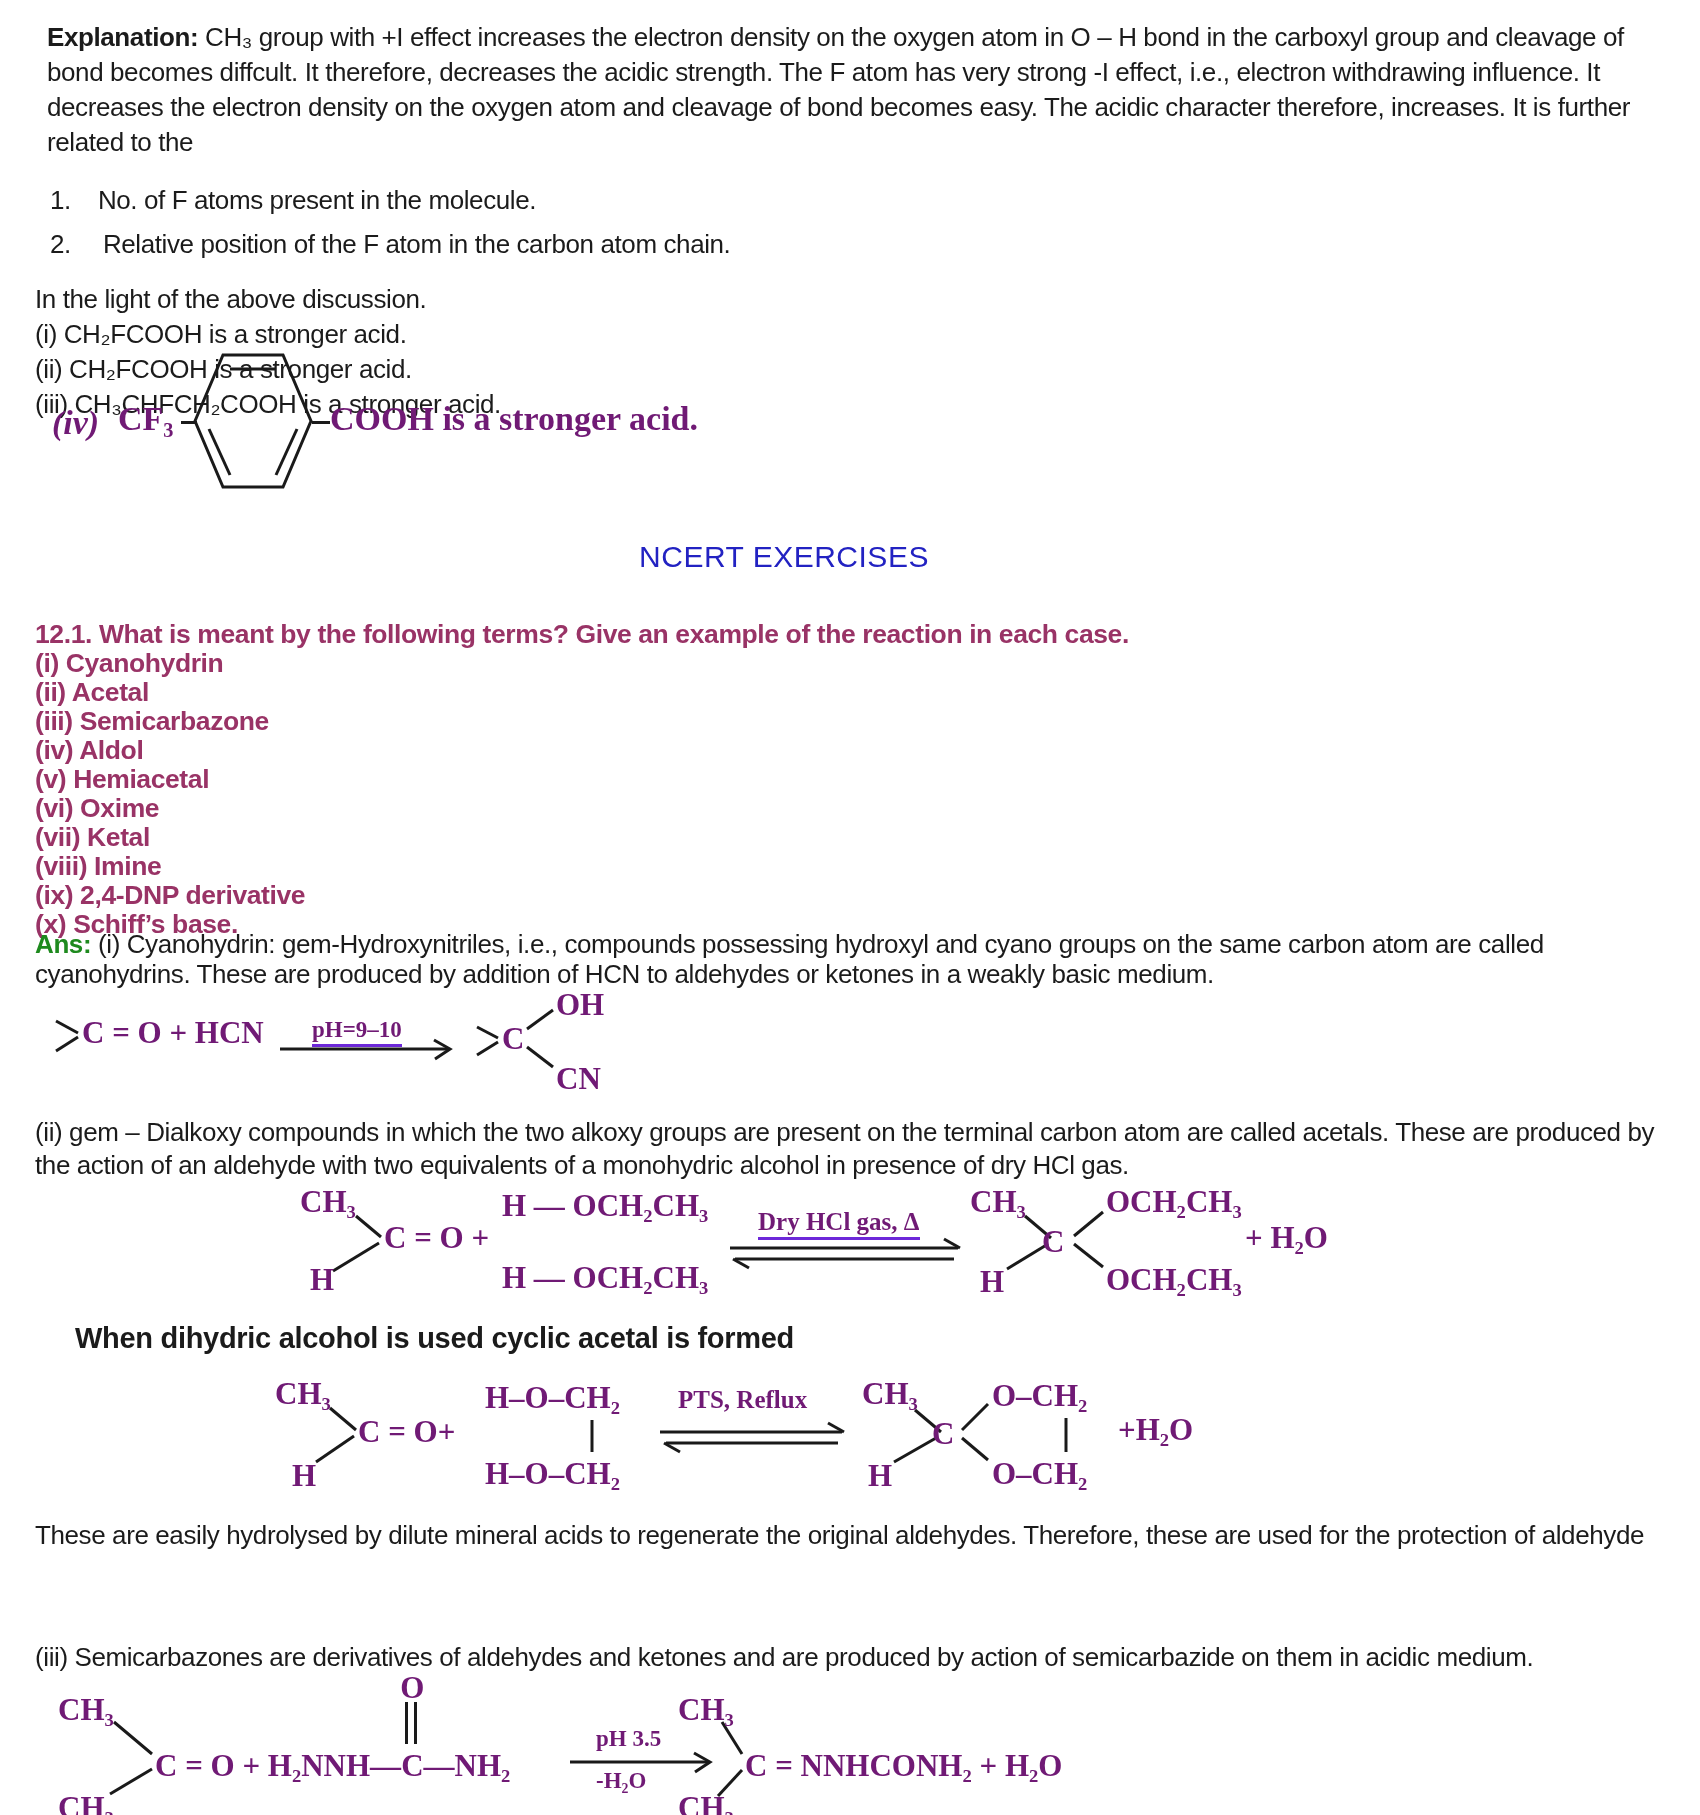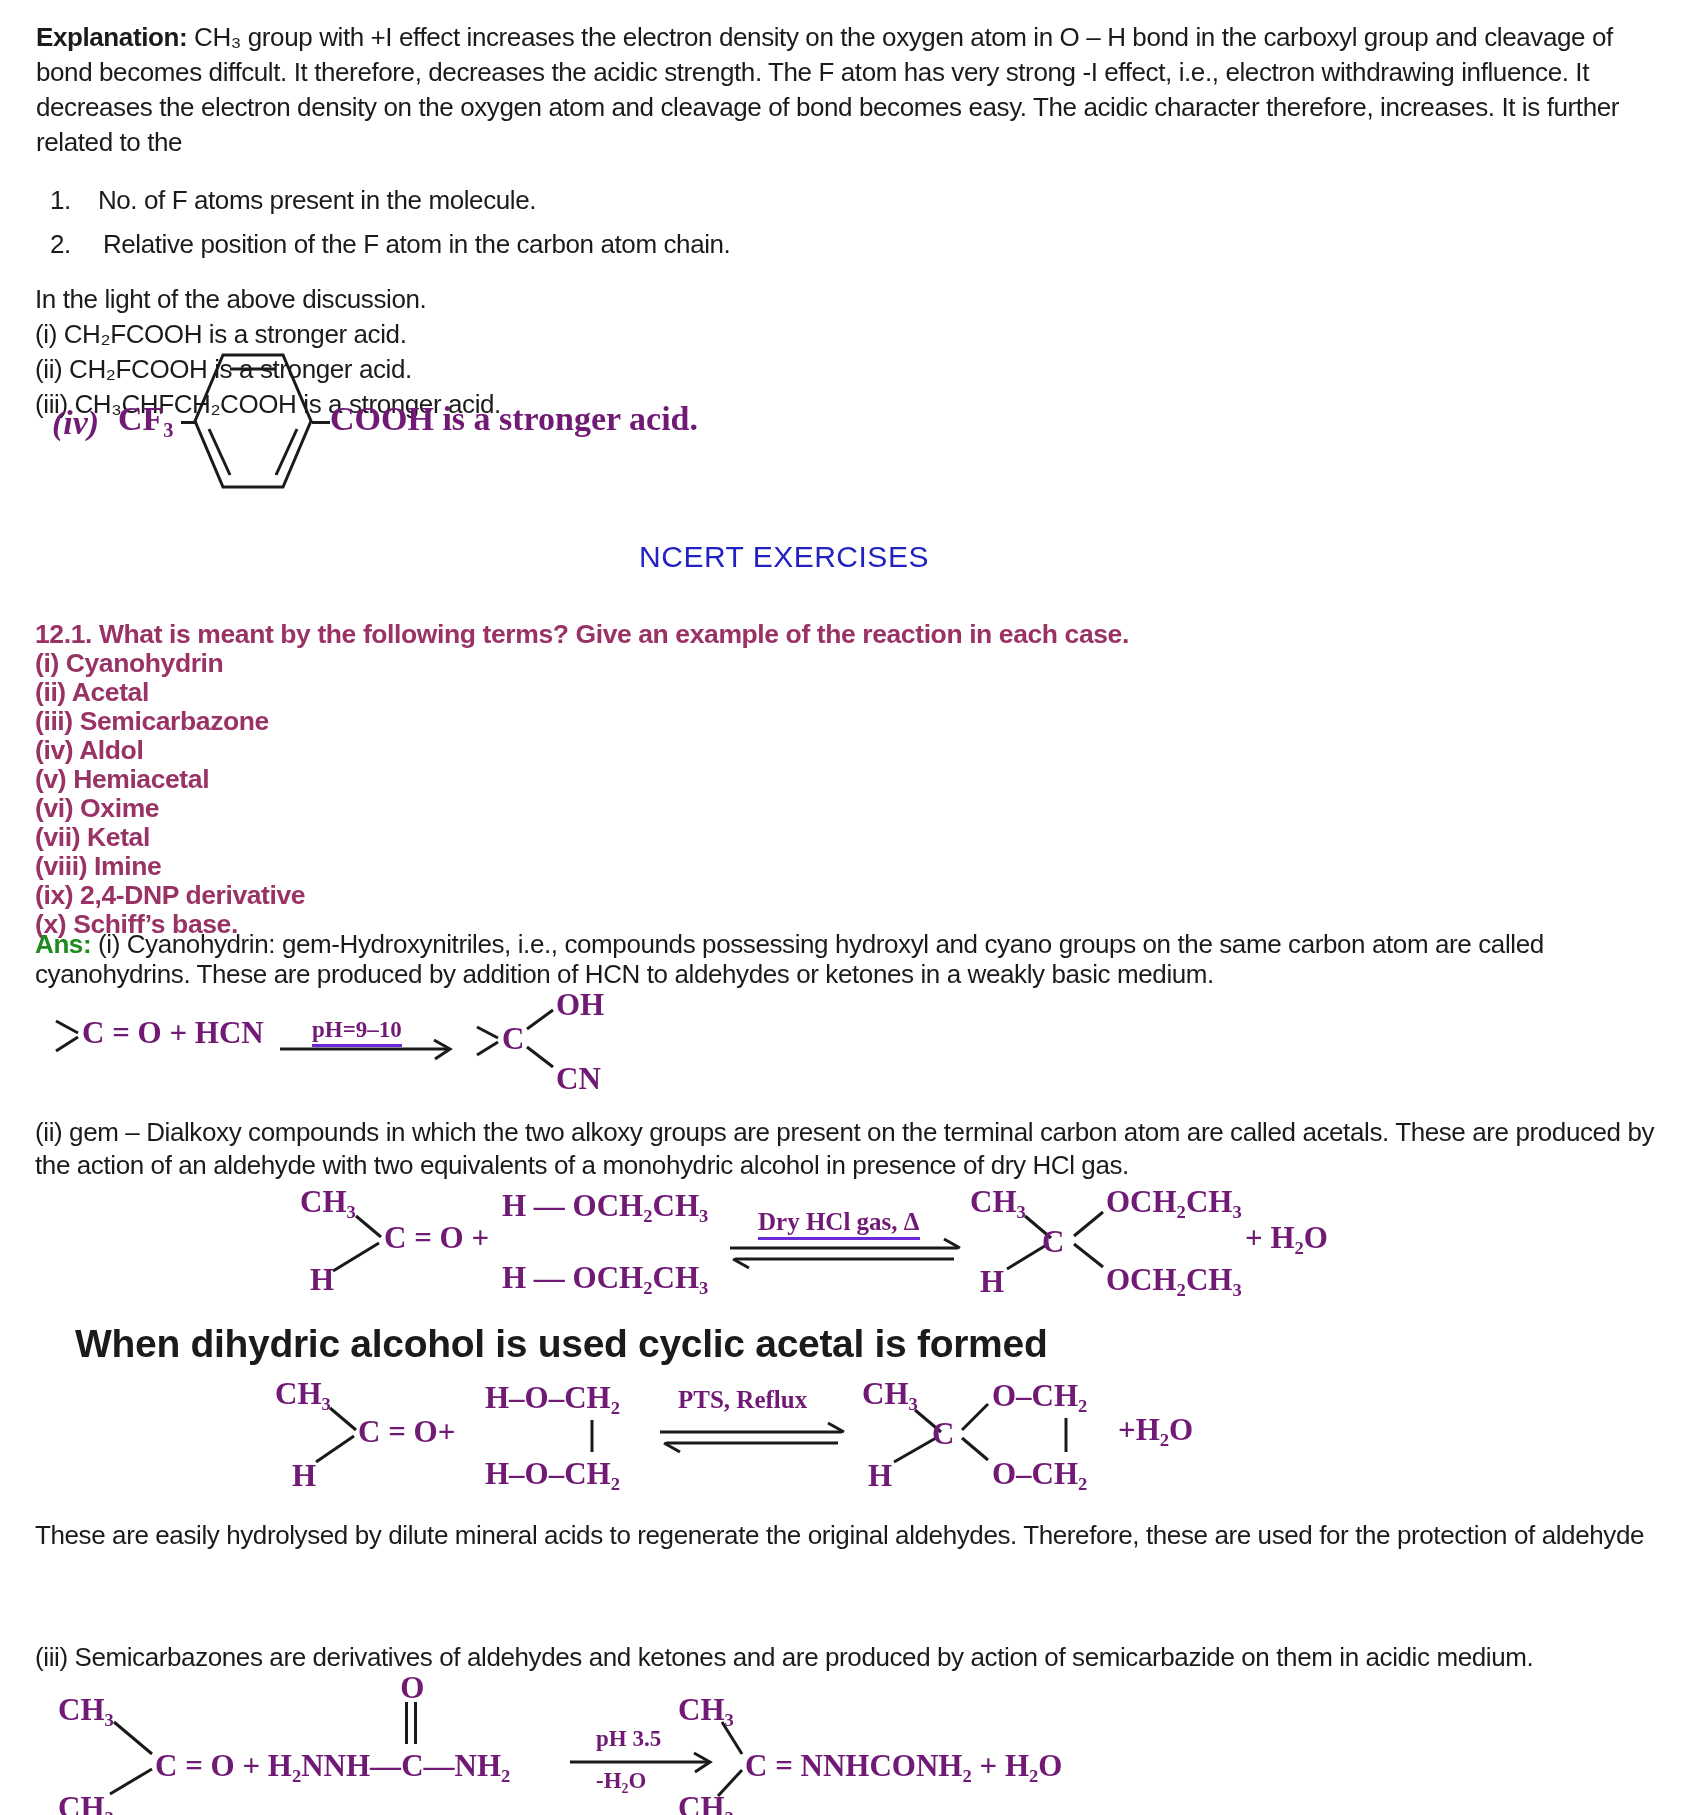--- a/index.html
+++ b/index.html
@@ -22,28 +22,28 @@
   .eq{position:absolute;}
   .eq .t{position:absolute;white-space:nowrap;}
   .bonds{position:absolute;left:0;top:0;}
   .hline{position:absolute;height:3px;background:#1a1a1a;}
   .ital{font-style:italic;}
   .vbond{position:absolute;width:3px;background:#1a1a1a;}
   .carbonyl-wrap{position:relative;display:inline-block;}
   .carbonyl-o{position:absolute;left:-1px;top:-78px;}
   .dbl1{position:absolute;left:4px;top:-46px;height:42px;}
   .dbl2{position:absolute;left:13px;top:-46px;height:42px;}
-  .note-bold{font-size:39px;font-weight:bold;letter-spacing:-0.3px;white-space:nowrap;}
+  .note-bold{font-size:29px;font-weight:bold;letter-spacing:-0.3px;white-space:nowrap;}
 </style>
 </head>
 <body>
 
 <div class="page">
 
-  <div class="abs" style="left:36px;top:20px;">
+  <div class="abs" style="left:47px;top:20px;">
     <div class="body-line"><span class="bold">Explanation:</span><span> CH₃ group with +I effect increases the electron density on the oxygen atom in O – H bond in the carboxyl group and cleavage of</span></div>
     <div class="body-line">bond becomes diffcult. It therefore, decreases the acidic strength. The F atom has very strong -I effect, i.e., electron withdrawing influence. It</div>
     <div class="body-line">decreases the electron density on the oxygen atom and cleavage of bond becomes easy. The acidic character therefore, increases. It is further</div>
     <div class="body-line">related to the</div>
   </div>
 
   <div class="abs" style="left:50px;top:183px;">
     <div class="body-line" style="margin-bottom:9px;"><span>1.</span><span style="display:inline-block;width:27px;"></span><span>No. of F atoms present in the molecule.</span></div>
     <div class="body-line"><span>2.</span><span style="display:inline-block;width:32px;"></span><span>Relative position of the F atom in the carbon atom chain.</span></div>
   </div>

